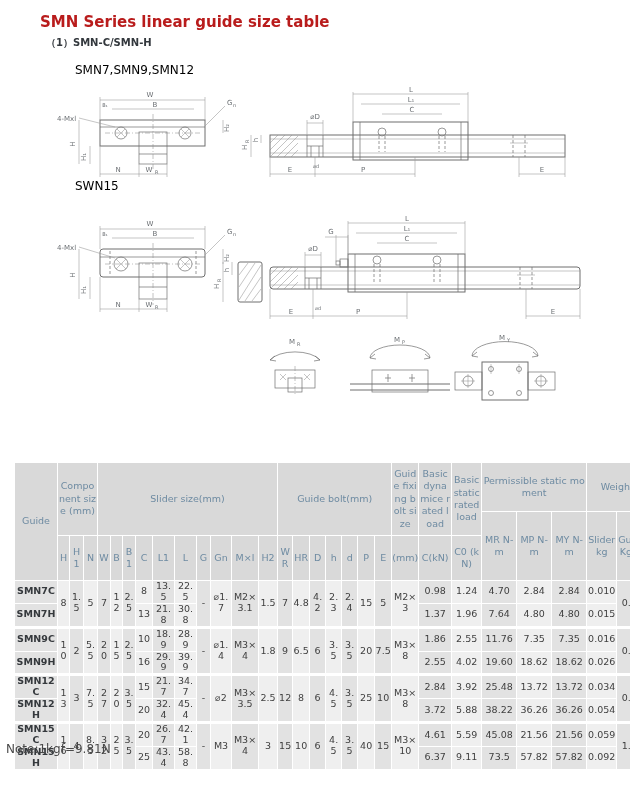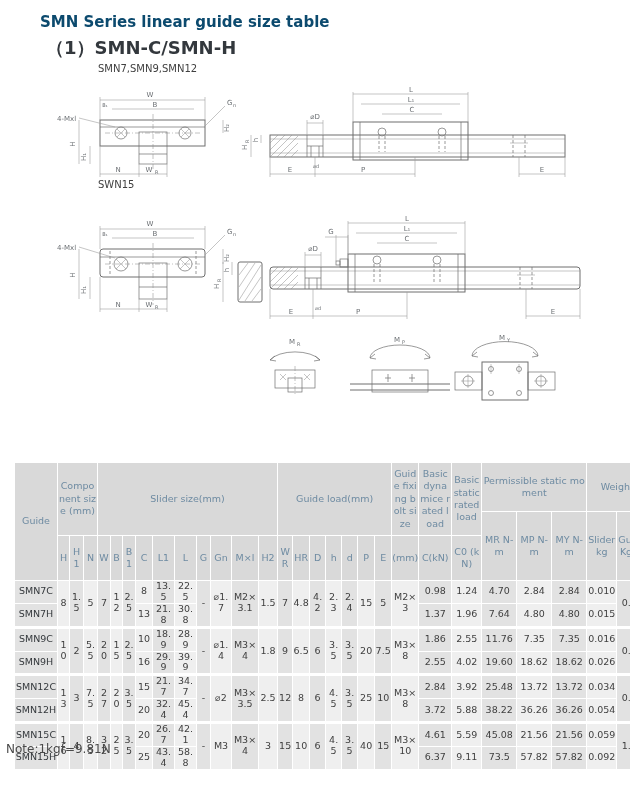--- a/index.html
+++ b/index.html
@@ -1,40 +1,40 @@
 <!DOCTYPE html>
 <html><head>
 <meta charset="utf-8">
 <style>
   html,body{margin:0;padding:0;background:#fff;}
   body{width:630px;height:787px;position:relative;font-family:"DejaVu Sans",sans-serif;color:#3f3f3f;overflow:hidden;}
   .abs{position:absolute;}
-  #page-title{left:40px;top:13px;font-size:15px;font-weight:bold;color:#0c4a6e;}
-  #page-subtitle{left:46px;top:36px;font-size:18px;font-weight:bold;color:#33383d;}
-  .blue-label{font-size:10px;color:#404040;margin-left:23px;}
+  #page-title{left:40px;top:13px;font-size:15px;font-weight:bold;color:#b91c1c;}
+  #page-subtitle{left:46px;top:36px;font-size:10px;font-weight:bold;color:#33383d;}
+  .blue-label{font-size:12px;color:#000000;}
   #group1-label{left:75px;top:63px;}
   #group2-label{left:75px;top:179px;}
   #note{left:6px;top:742px;font-size:12px;color:#4a4a4a;}
   svg{display:block;}
   svg text{font-family:"DejaVu Sans",sans-serif;}
   .dlab{font-size:7px;fill:#6b6f73;}
   .dsub{font-size:5px;fill:#6b6f73;}
   .ln{stroke:#6f6f6f;fill:none;stroke-width:1;}
   .l2{stroke:#6f6f6f;fill:none;stroke-width:.7;}
   .lt{stroke:#9e9e9e;fill:none;stroke-width:.6;}
   .cl{stroke:#8f8f8f;fill:none;stroke-width:.55;stroke-dasharray:5 2 1 2;}
   .dsh{stroke:#6f6f6f;fill:none;stroke-width:.7;stroke-dasharray:3 2;}
   .hl{stroke:#8a8a8a;fill:none;stroke-width:.5;}
   
   #size-table{left:14px;top:462px;}
   table.tbl{border-collapse:separate;border-spacing:1px;table-layout:fixed;width:606px;font-size:9.5px;}
   table.tbl th{background:#d9d9d9;color:#6e8ba2;font-weight:normal;padding:0;word-break:break-all;line-height:1.3;vertical-align:middle;text-align:center;}
   table.tbl td{background:#efefef;text-align:center;padding:0;word-break:break-all;line-height:1.15;vertical-align:middle;}
   table.tbl td.c1{background:#e2e2e2;}
-  table.tbl td.model{font-weight:normal;color:#35393d;background:#e2e2e2;margin-top:45px;}
+  table.tbl td.model{font-weight:bold;color:#35393d;background:#e2e2e2;margin-top:45px;}
   table.tbl tr.pair-gap td{border-top:2px solid #fff;}
   #hr1{height:48px;} #hr2{height:23px;} #hr3{height:44px;}
   tbody tr{height:19px;}
 </style>
 </head>
 <body>
 
 <div class="abs" id="page-title">SMN Series linear guide size table</div>
 <div class="abs" id="page-subtitle">（1）SMN-C/SMN-H</div>
 <div class="abs blue-label" id="group1-label">SMN7,SMN9,SMN12</div>
@@ -342,21 +342,21 @@
         <col style="width: 34px;">
         <col style="width: 34px;">
         <col style="width: 29px;">
         <col style="width: 30px;">
       </colgroup>
     <thead id="tbl-head">
         <tr id="hr1">
           <th rowspan="3">Guide</th>
           <th colspan="3" rowspan="2">Component size (mm)</th>
           <th colspan="10" rowspan="2">Slider size(mm)</th>
-          <th colspan="7" rowspan="2">Guide load(mm)</th>
+          <th colspan="7" rowspan="2">Guide bolt(mm)</th>
           <th rowspan="2">Guide fixing bolt size</th>
           <th rowspan="2">Basic dynamice rated load</th>
           <th rowspan="2">Basic static rated load</th>
           <th colspan="3">Permissible static moment</th>
           <th colspan="2">Weight</th>
         </tr>
         <tr id="hr2">
           <th rowspan="2">MR N-m</th>
           <th rowspan="2">MP N-m</th>
           <th rowspan="2">MY N-m</th>

